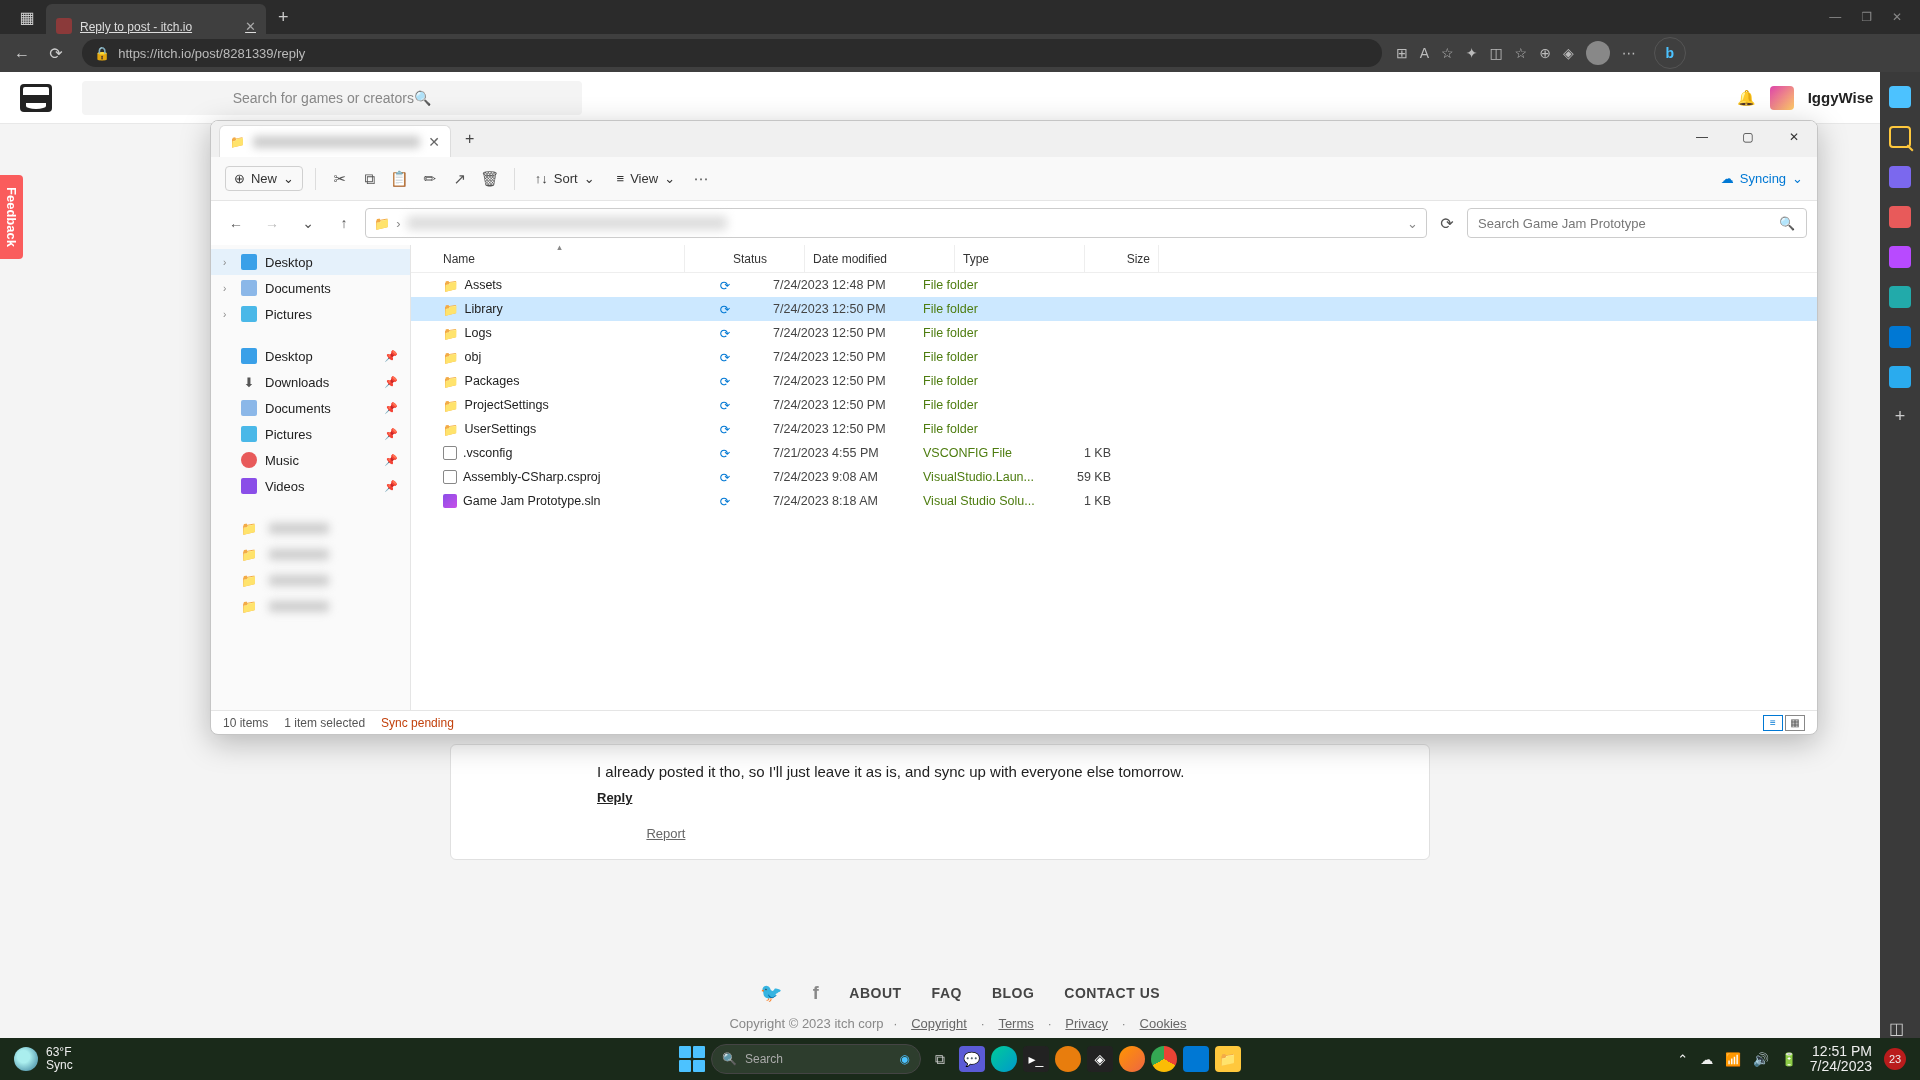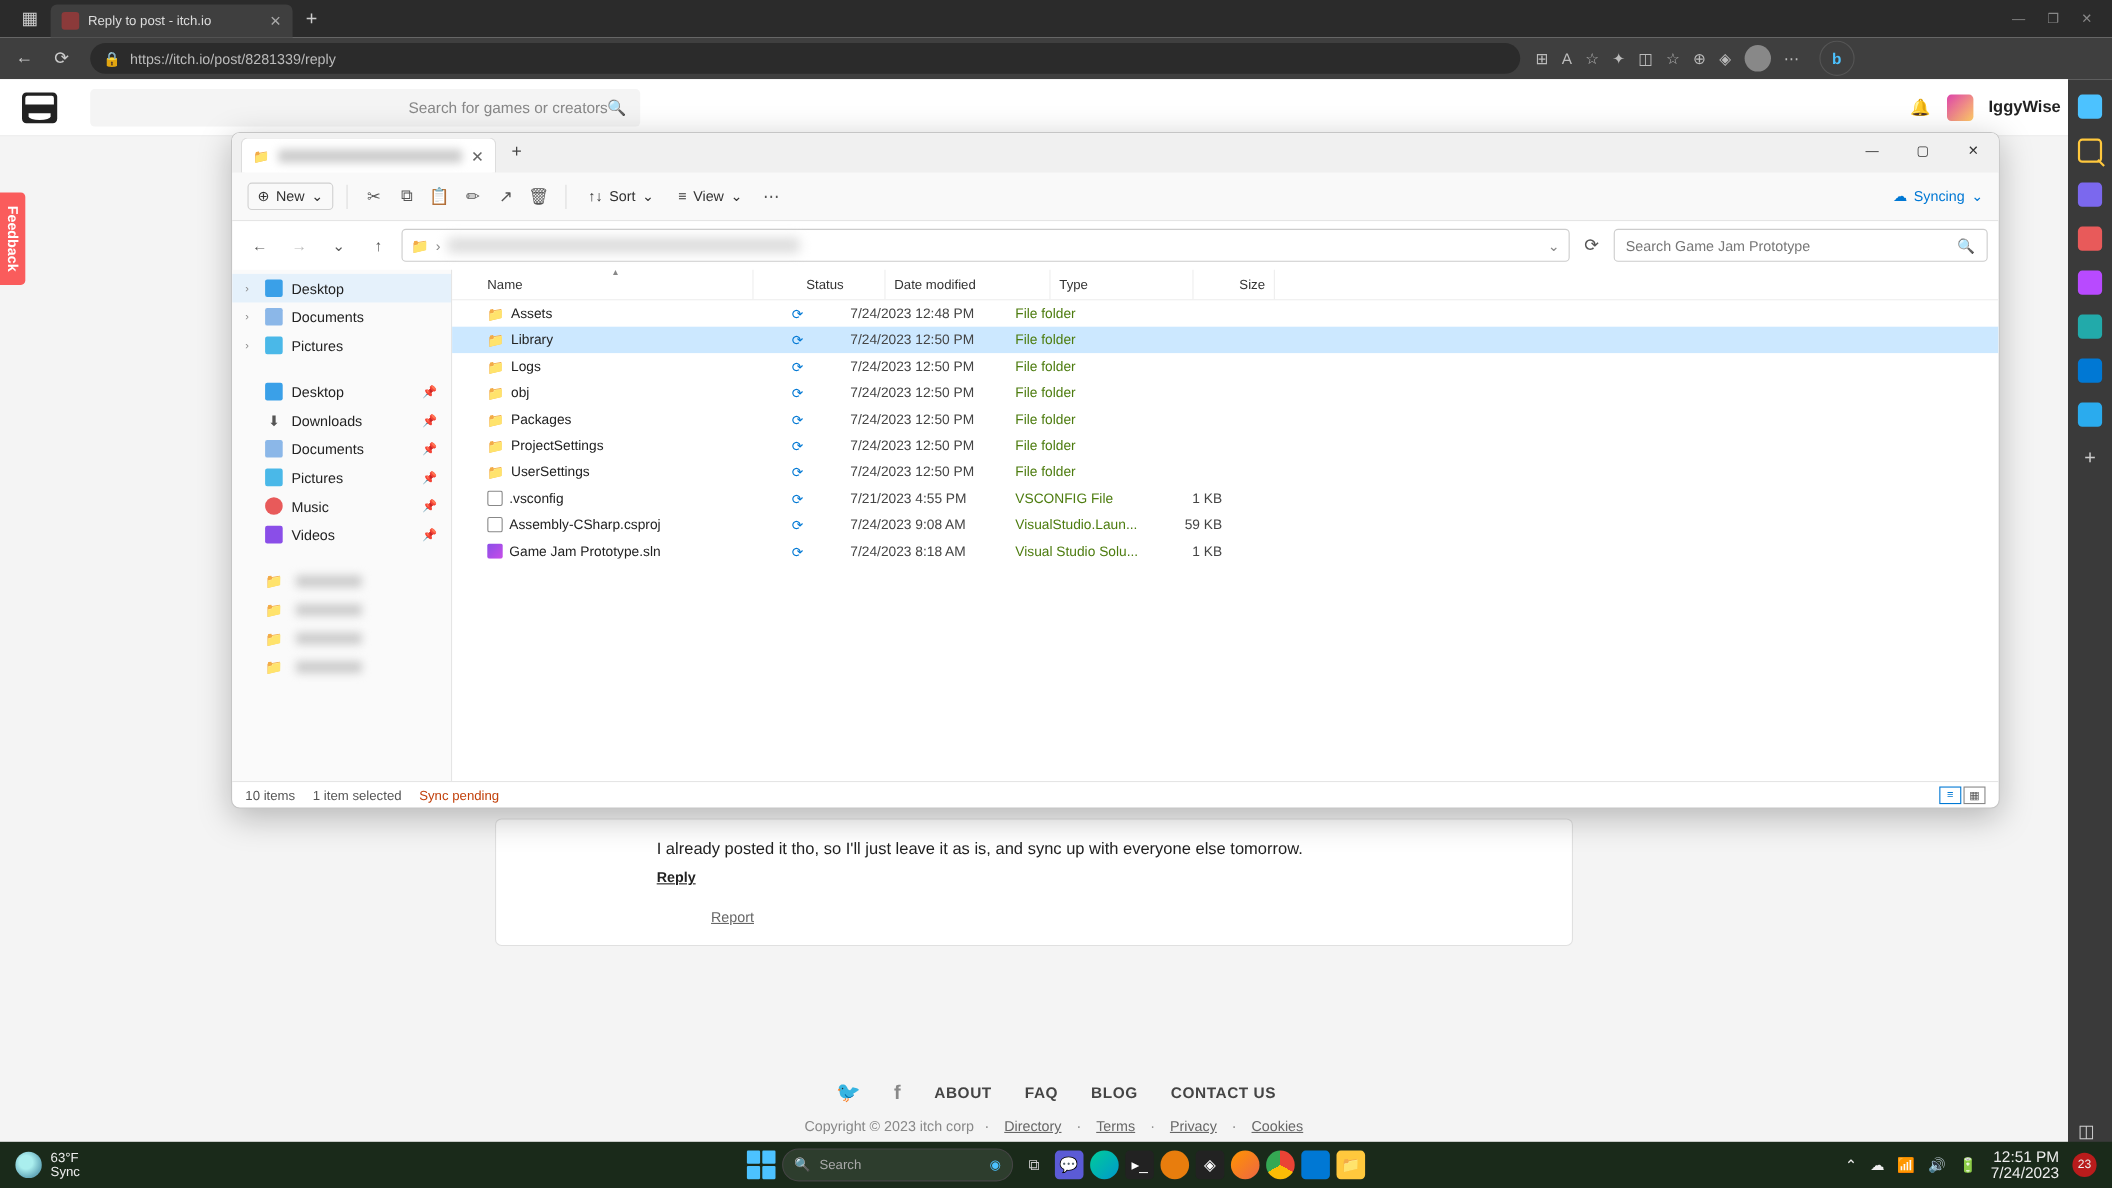--- a/index.html
+++ b/index.html
@@ -1,41 +1,41 @@
 <!DOCTYPE html>
 <html><head>
 <meta charset="utf-8">
 <style>
 * { margin: 0; padding: 0; box-sizing: border-box; font-family: "Segoe UI", Arial, sans-serif; }
 body { width: 1920px; height: 1080px; overflow: hidden; background: #f0f0f0; position: relative; }
 
 
 .browser-top { background: #2b2b2b; height: 34px; display: flex; align-items: center; padding: 0 8px; }
 .tab-spacer { width: 38px; display:flex; align-items:center; justify-content:center; color:#ccc; }
-.browser-tab { background: #3f3f3f; height: 30px; width: 220px; border-radius: 6px 6px 0 0; display: flex; align-items: center; padding: 0 10px; color: #ddd; font-size: 12px; gap: 8px; margin-top:4px;}
+.browser-tab { background: #3f3f3f; height: 30px; width: 220px; border-radius: 6px 6px 0 0; display: flex; align-items: flex-end; padding: 0 10px; color: #ddd; font-size: 12px; gap: 8px; margin-top:4px;text-decoration:underline;}
 .browser-tab .favicon { width: 16px; height: 16px; background: #8b3a3a; border-radius: 3px; }
 .browser-tab .close { margin-left: auto; color: #aaa; font-size: 13px; }
 .new-tab { color: #ccc; font-size: 18px; padding: 0 12px; }
 .win-controls-browser { margin-left: auto; display: flex; gap: 20px; color: #888; padding-right: 10px; font-size: 12px;}
 
 .browser-toolbar { background: #3f3f3f; height: 38px; display: flex; align-items: center; padding: 0 10px; gap: 10px; }
 .browser-toolbar .nav-btn { color: #ccc; font-size: 16px; width: 24px; text-align: center; }
 .url-bar { flex: 1; background: #2b2b2b; height: 28px; border-radius: 14px; display: flex; align-items: center; padding: 0 12px; color: #bbb; font-size: 13px; gap: 8px; margin: 0 4px; max-width: 1300px;}
 .toolbar-icons { display: flex; gap: 12px; color: #bbb; align-items: center; font-size: 14px; }
 .avatar-small { width: 24px; height: 24px; border-radius: 50%; background: #888; }
 .bing-btn { width: 32px; height: 32px; background: #3f3f3f; border-radius: 50%; display: flex; align-items: center; justify-content: center; color: #4cc2ff; margin-left: 6px; border:1px solid #555;}
 
 
 .itch-header { background: #fff; height: 52px; display: flex; align-items: center; padding: 0 20px; gap: 20px; border-bottom: 1px solid #e8e8e8; }
 .itch-logo { width: 32px; height: 28px; background: #222; border-radius: 4px; position: relative; }
 .itch-logo::before { content: ""; position: absolute; top: 3px; left: 3px; right: 3px; height: 8px; background: #fff; border-radius: 2px 2px 0 0; }
 .itch-logo::after { content:""; position:absolute; bottom:3px; left:6px; right:6px; height:6px; background:#fff; border-radius:0 0 50% 50%;}
 .itch-nav { display: flex; gap: 18px; }
 .itch-nav span { color: #222; font-size: 15px; font-weight: 600; cursor: pointer; }
-.itch-search { margin-left: 10px; width: 500px; height: 34px; background: #f4f4f4; border-radius: 4px; display: flex; align-items: center; padding: 0 12px; color: #888; font-size: 14px; justify-content: flex-end; }
+.itch-search { margin-left: 10px; width: 500px; height: 34px; background: #f4f4f4; border-radius: 4px; display: flex; align-items: center; padding: 0 12px; color: #888; font-size: 14px; justify-content: center; }
 .itch-right { margin-left: auto; display: flex; align-items: center; gap: 14px; color: #222; font-size: 15px; font-weight: 600; }
 .itch-avatar { width: 24px; height: 24px; background: linear-gradient(135deg, #d4a, #fc6); border-radius: 4px; }
 
 
 .feedback-tab { position: absolute; left: 0; top: 175px; background: #fa5c5c; color: #fff; writing-mode: vertical-rl; padding: 12px 4px; font-size: 13px; font-weight: 600; border-radius: 0 4px 4px 0; z-index: 5; }
 
 
 .page-body { background: #f4f4f4; position: absolute; top: 124px; left: 0; right: 0; bottom: 27px; }
 .post-card { position: absolute; top: 620px; left: 450px; width: 980px; background: #fff; border: 1px solid #e0e0e0; border-radius: 6px; padding: 18px 26px; }
 .post-text { color: #222; font-size: 15px; margin-bottom: 10px; padding-left: 120px;}
@@ -220,21 +220,21 @@
       <span class="social">🐦</span>
       <span class="social">f</span>
       <span>ABOUT</span>
       <span>FAQ</span>
       <span>BLOG</span>
       <span>CONTACT US</span>
     </div>
     <div class="footer-sub">
       <span>Copyright © 2023 itch corp</span>
       <span class="sep">·</span>
-      <a>Directory</a>
+      <a>Copyright</a>
       <span class="sep">·</span>
       <a>Terms</a>
       <span class="sep">·</span>
       <a>Privacy</a>
       <span class="sep">·</span>
       <a>Cookies</a>
     </div>
   </div>
 </div>
 

